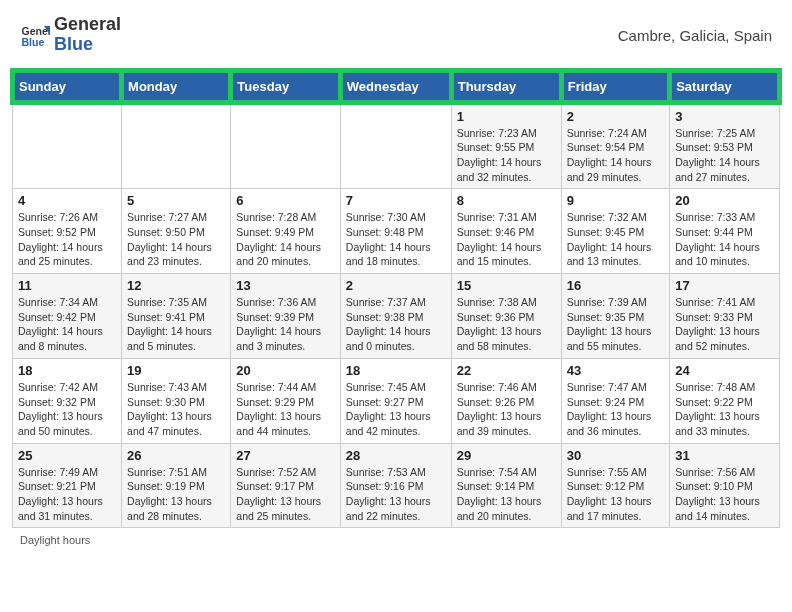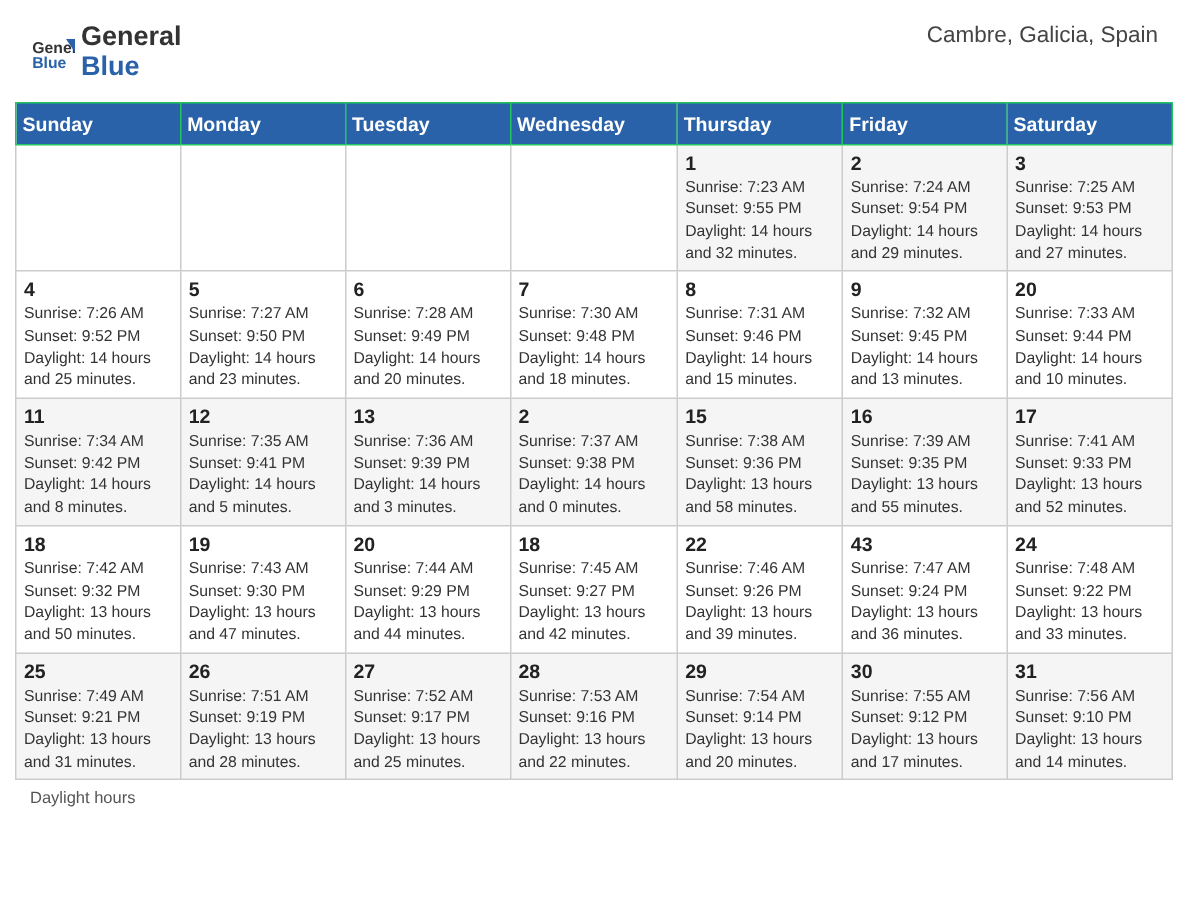--- a/index.html
+++ b/index.html
@@ -36,35 +36,35 @@
     .title-block { text-align: right; }
     .month-title {
       font-size: 36px;
       font-weight: bold;
       color: #222;
       line-height: 1;
     }
     .location-title {
       font-size: 15px;
       color: #444;
-      margin-top: 0;
+      margin-top: 12px;
     }
     .calendar {
       width: 100%;
       border-collapse: collapse;
       font-size: 11px;
     }
     .calendar thead th {
       background: #2962a8;
       color: #fff;
       padding: 6px 4px;
       text-align: left;
       font-size: 13px;
       font-weight: bold;
-      border: 1px solid #22c55e;
+      border: 5px solid #22c55e;
     }
     .calendar tbody td {
       vertical-align: top;
       border: 1px solid #ccc;
       padding: 4px 5px;
       width: 113px;
       min-height: 80px;
       background: #fff;
     }
     .calendar tbody tr:nth-child(odd) td {

